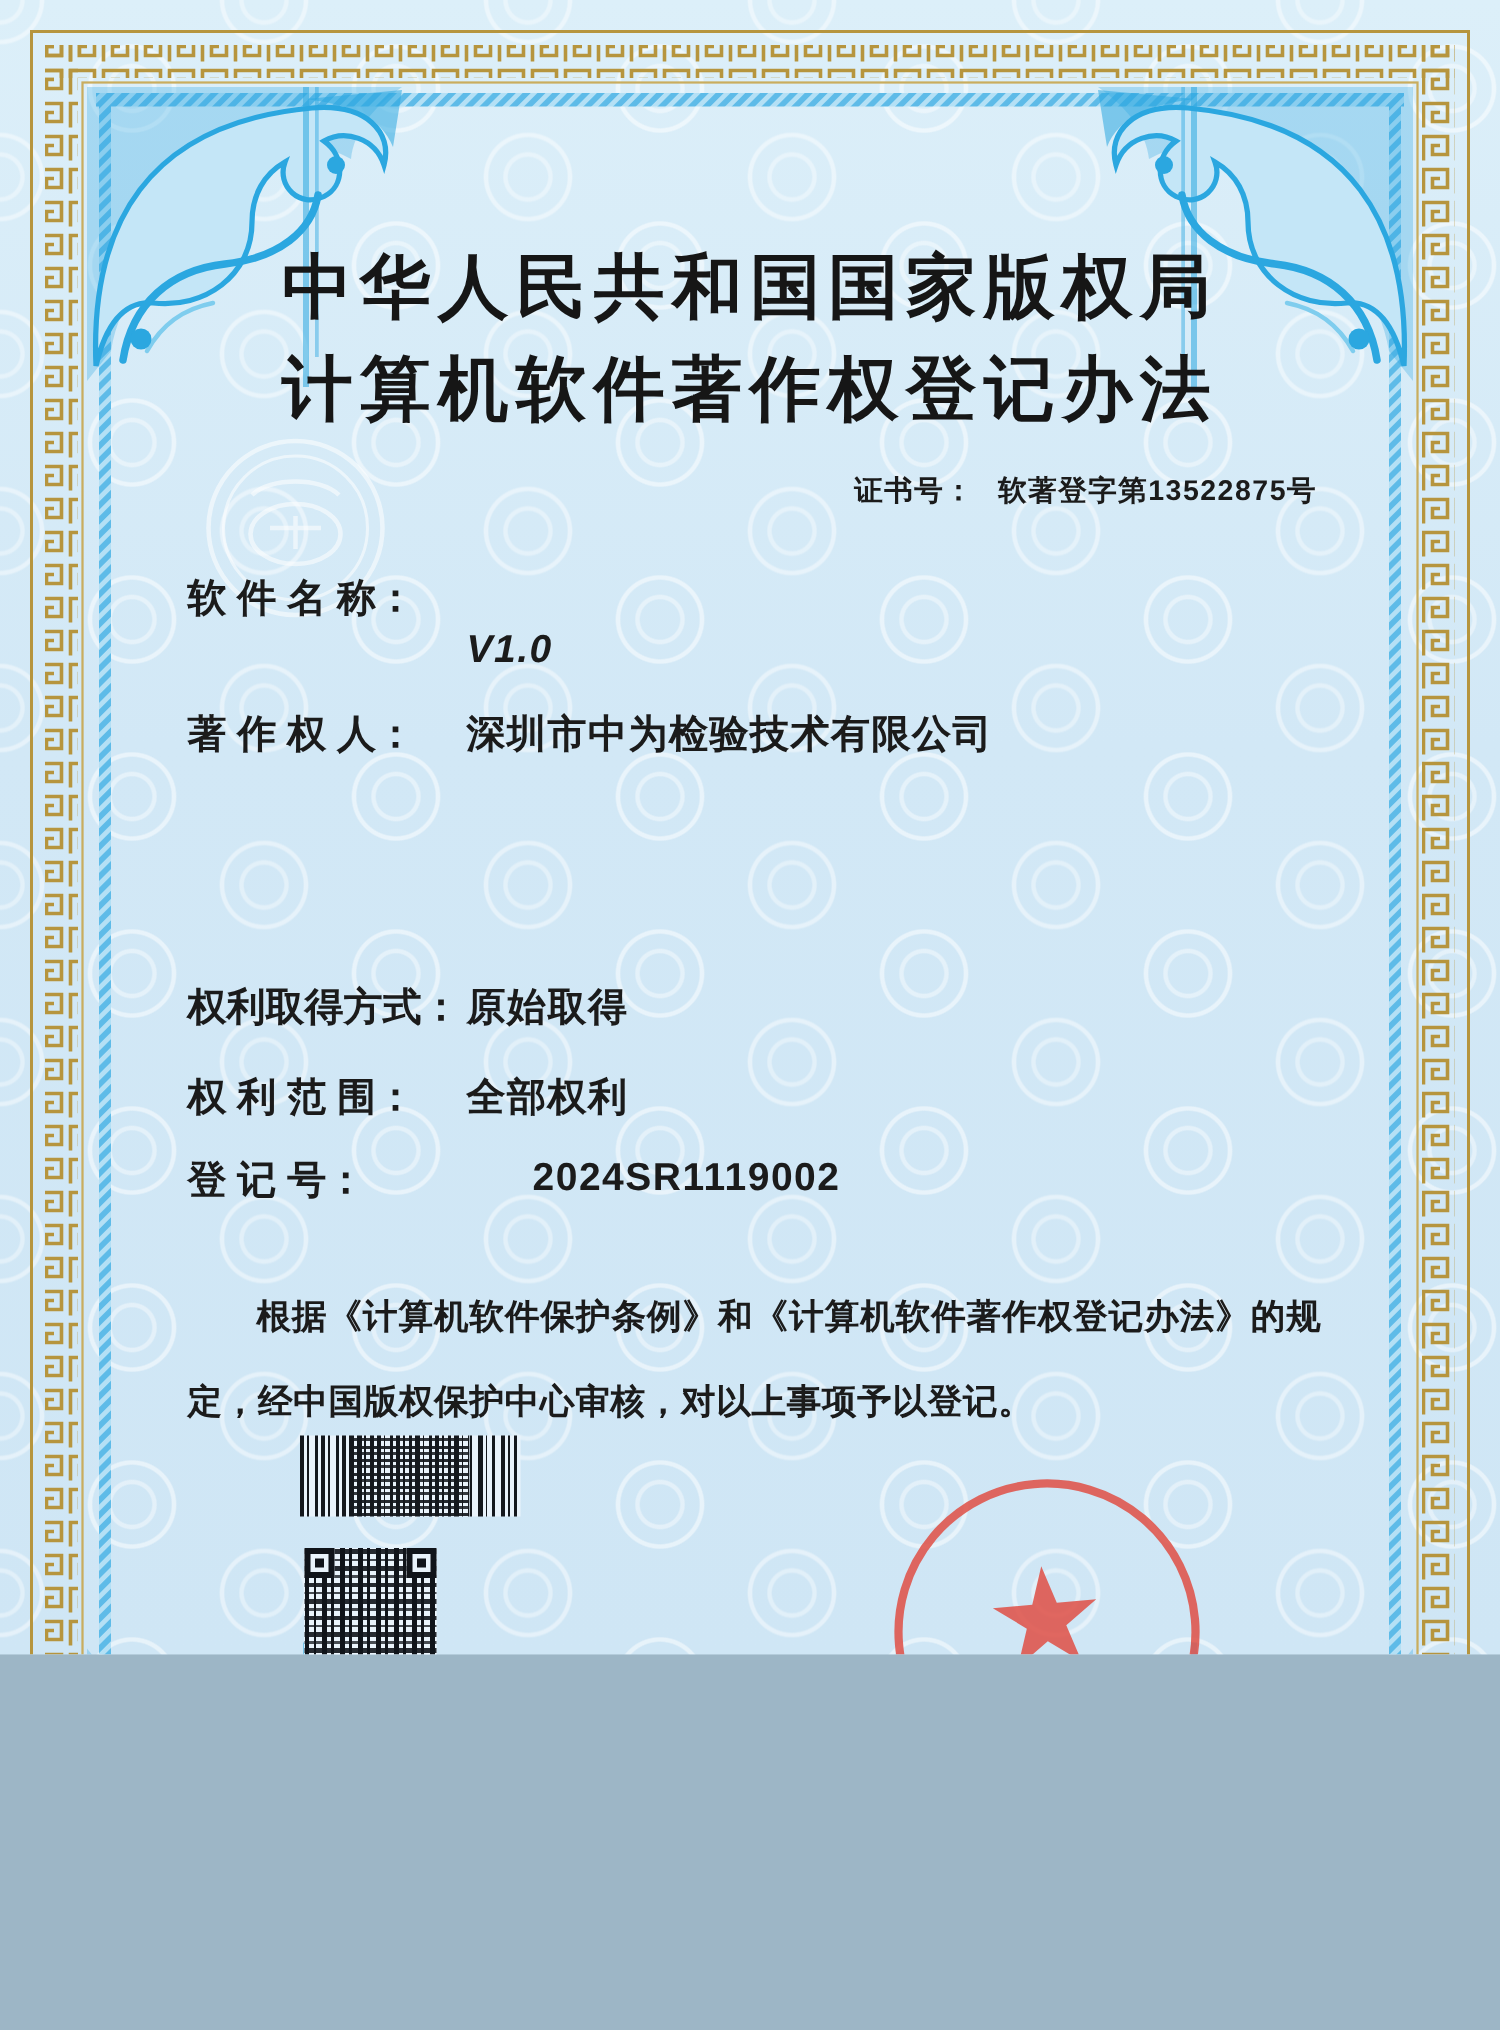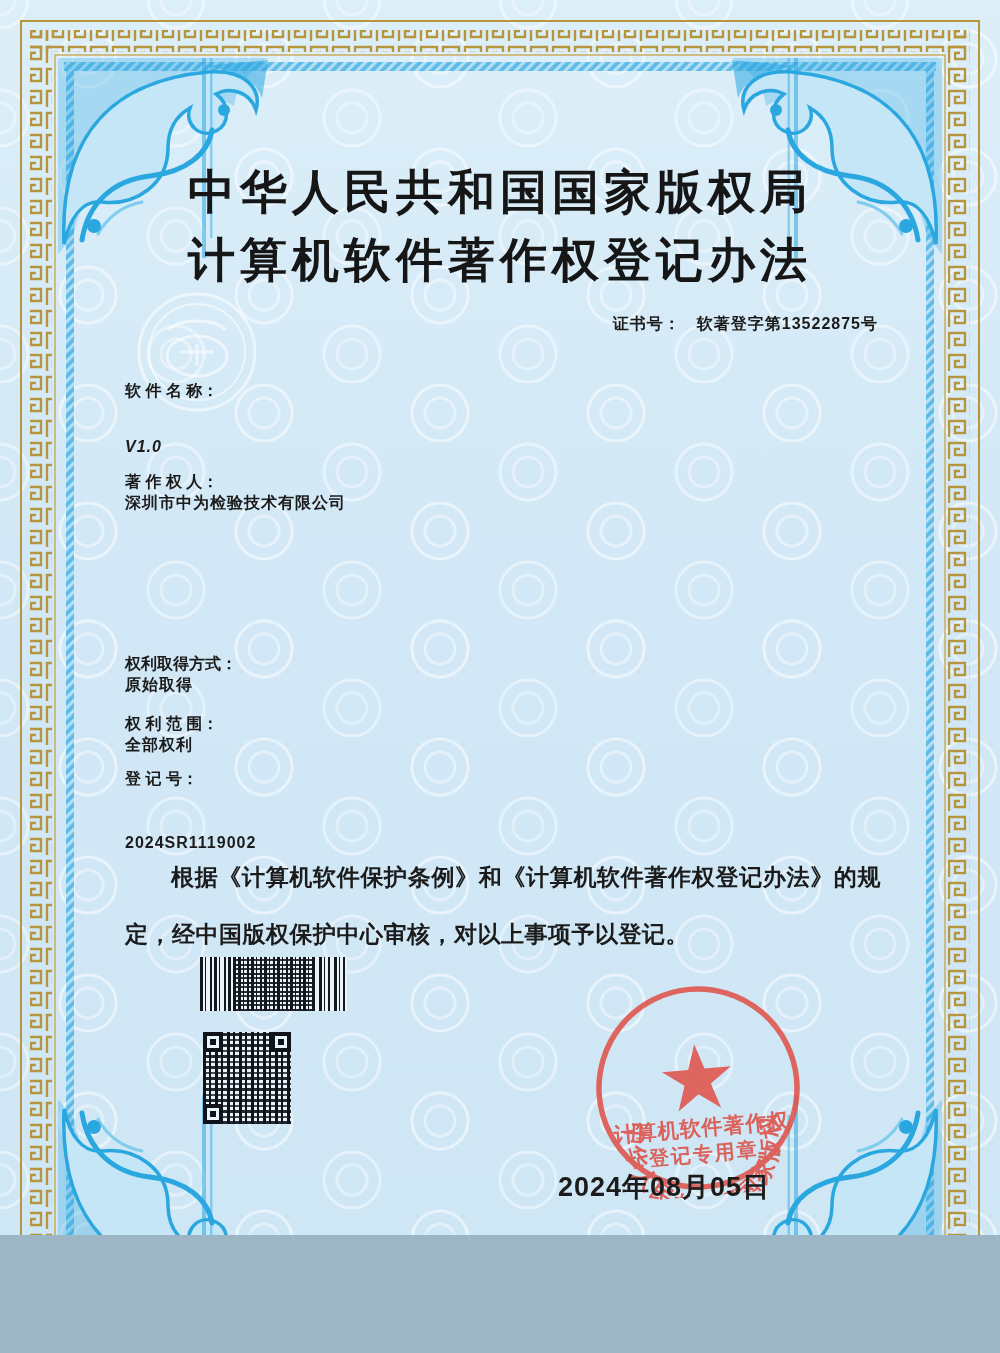--- a/index.html
+++ b/index.html
@@ -1,18 +1,18 @@
 <!DOCTYPE html>
 <html><head>
 <meta charset="utf-8">
 <style>
   html,body{margin:0;padding:0;background:#9db6c6;}
   .page{
     position:relative;
-    width:1000px;height:1235px;
+    width:1000px;height:1103px;
     margin:0 auto;
     overflow:hidden;
     background-color:#d5eaf7;
     background-image:
       radial-gradient(circle, rgba(255,255,255,0) 26px, rgba(255,255,255,.50) 27px, rgba(255,255,255,.50) 29px, rgba(255,255,255,0) 30px),
       radial-gradient(circle, rgba(255,255,255,0) 13px, rgba(255,255,255,.42) 14px, rgba(255,255,255,.42) 16px, rgba(255,255,255,0) 17px),
       radial-gradient(circle, rgba(255,255,255,0) 26px, rgba(255,255,255,.45) 27px, rgba(255,255,255,.45) 29px, rgba(255,255,255,0) 30px),
       radial-gradient(circle, rgba(255,255,255,0) 13px, rgba(255,255,255,.38) 14px, rgba(255,255,255,.38) 16px, rgba(255,255,255,0) 17px),
       linear-gradient(180deg,#dceff9 0%, #d2e8f6 45%, #cfe6f5 100%);
     background-size:176px 118px,176px 118px,176px 118px,176px 118px,100% 100%;
@@ -23,24 +23,24 @@
   .decor{position:absolute;inset:0;pointer-events:none;}
   
   .titleblock{position:absolute;left:0;top:158px;width:100%;text-align:center;z-index:4;}
   .title{
     font-family:"Liberation Serif","DejaVu Serif",serif;
     font-weight:700;font-size:47px;letter-spacing:5px;
     line-height:68px;color:#161616;white-space:nowrap;
   }
   .certno{
     position:absolute;top:314px;right:122px;z-index:4;
-    font-size:16px;font-weight:700;letter-spacing:1px;white-space:nowrap;
+    font-size:19px;font-weight:700;letter-spacing:1px;white-space:nowrap;
   }
   .certno .lbl{margin-right:16px;}
-  .fieldrow{position:absolute;left:125px;z-index:4;display:flex;font-size:16px;font-weight:700;white-space:nowrap;flex-direction:column;}
+  .fieldrow{position:absolute;left:125px;z-index:4;display:flex;font-size:26px;font-weight:700;white-space:nowrap;}
   .fieldrow .flabel{width:186px;flex:0 0 auto;}
   .fieldrow .fvalue{letter-spacing:1px;}
   .row-swname{top:381px;}
   .row-version{top:417px;font-style:italic;}
   .row-version .flabel{visibility:hidden;}
   .row-owner{top:472px;}
   .row-acq{top:654px;}
   .row-scope{top:714px;}
   .row-regno{top:769px;gap:44px;}
   .statement{

